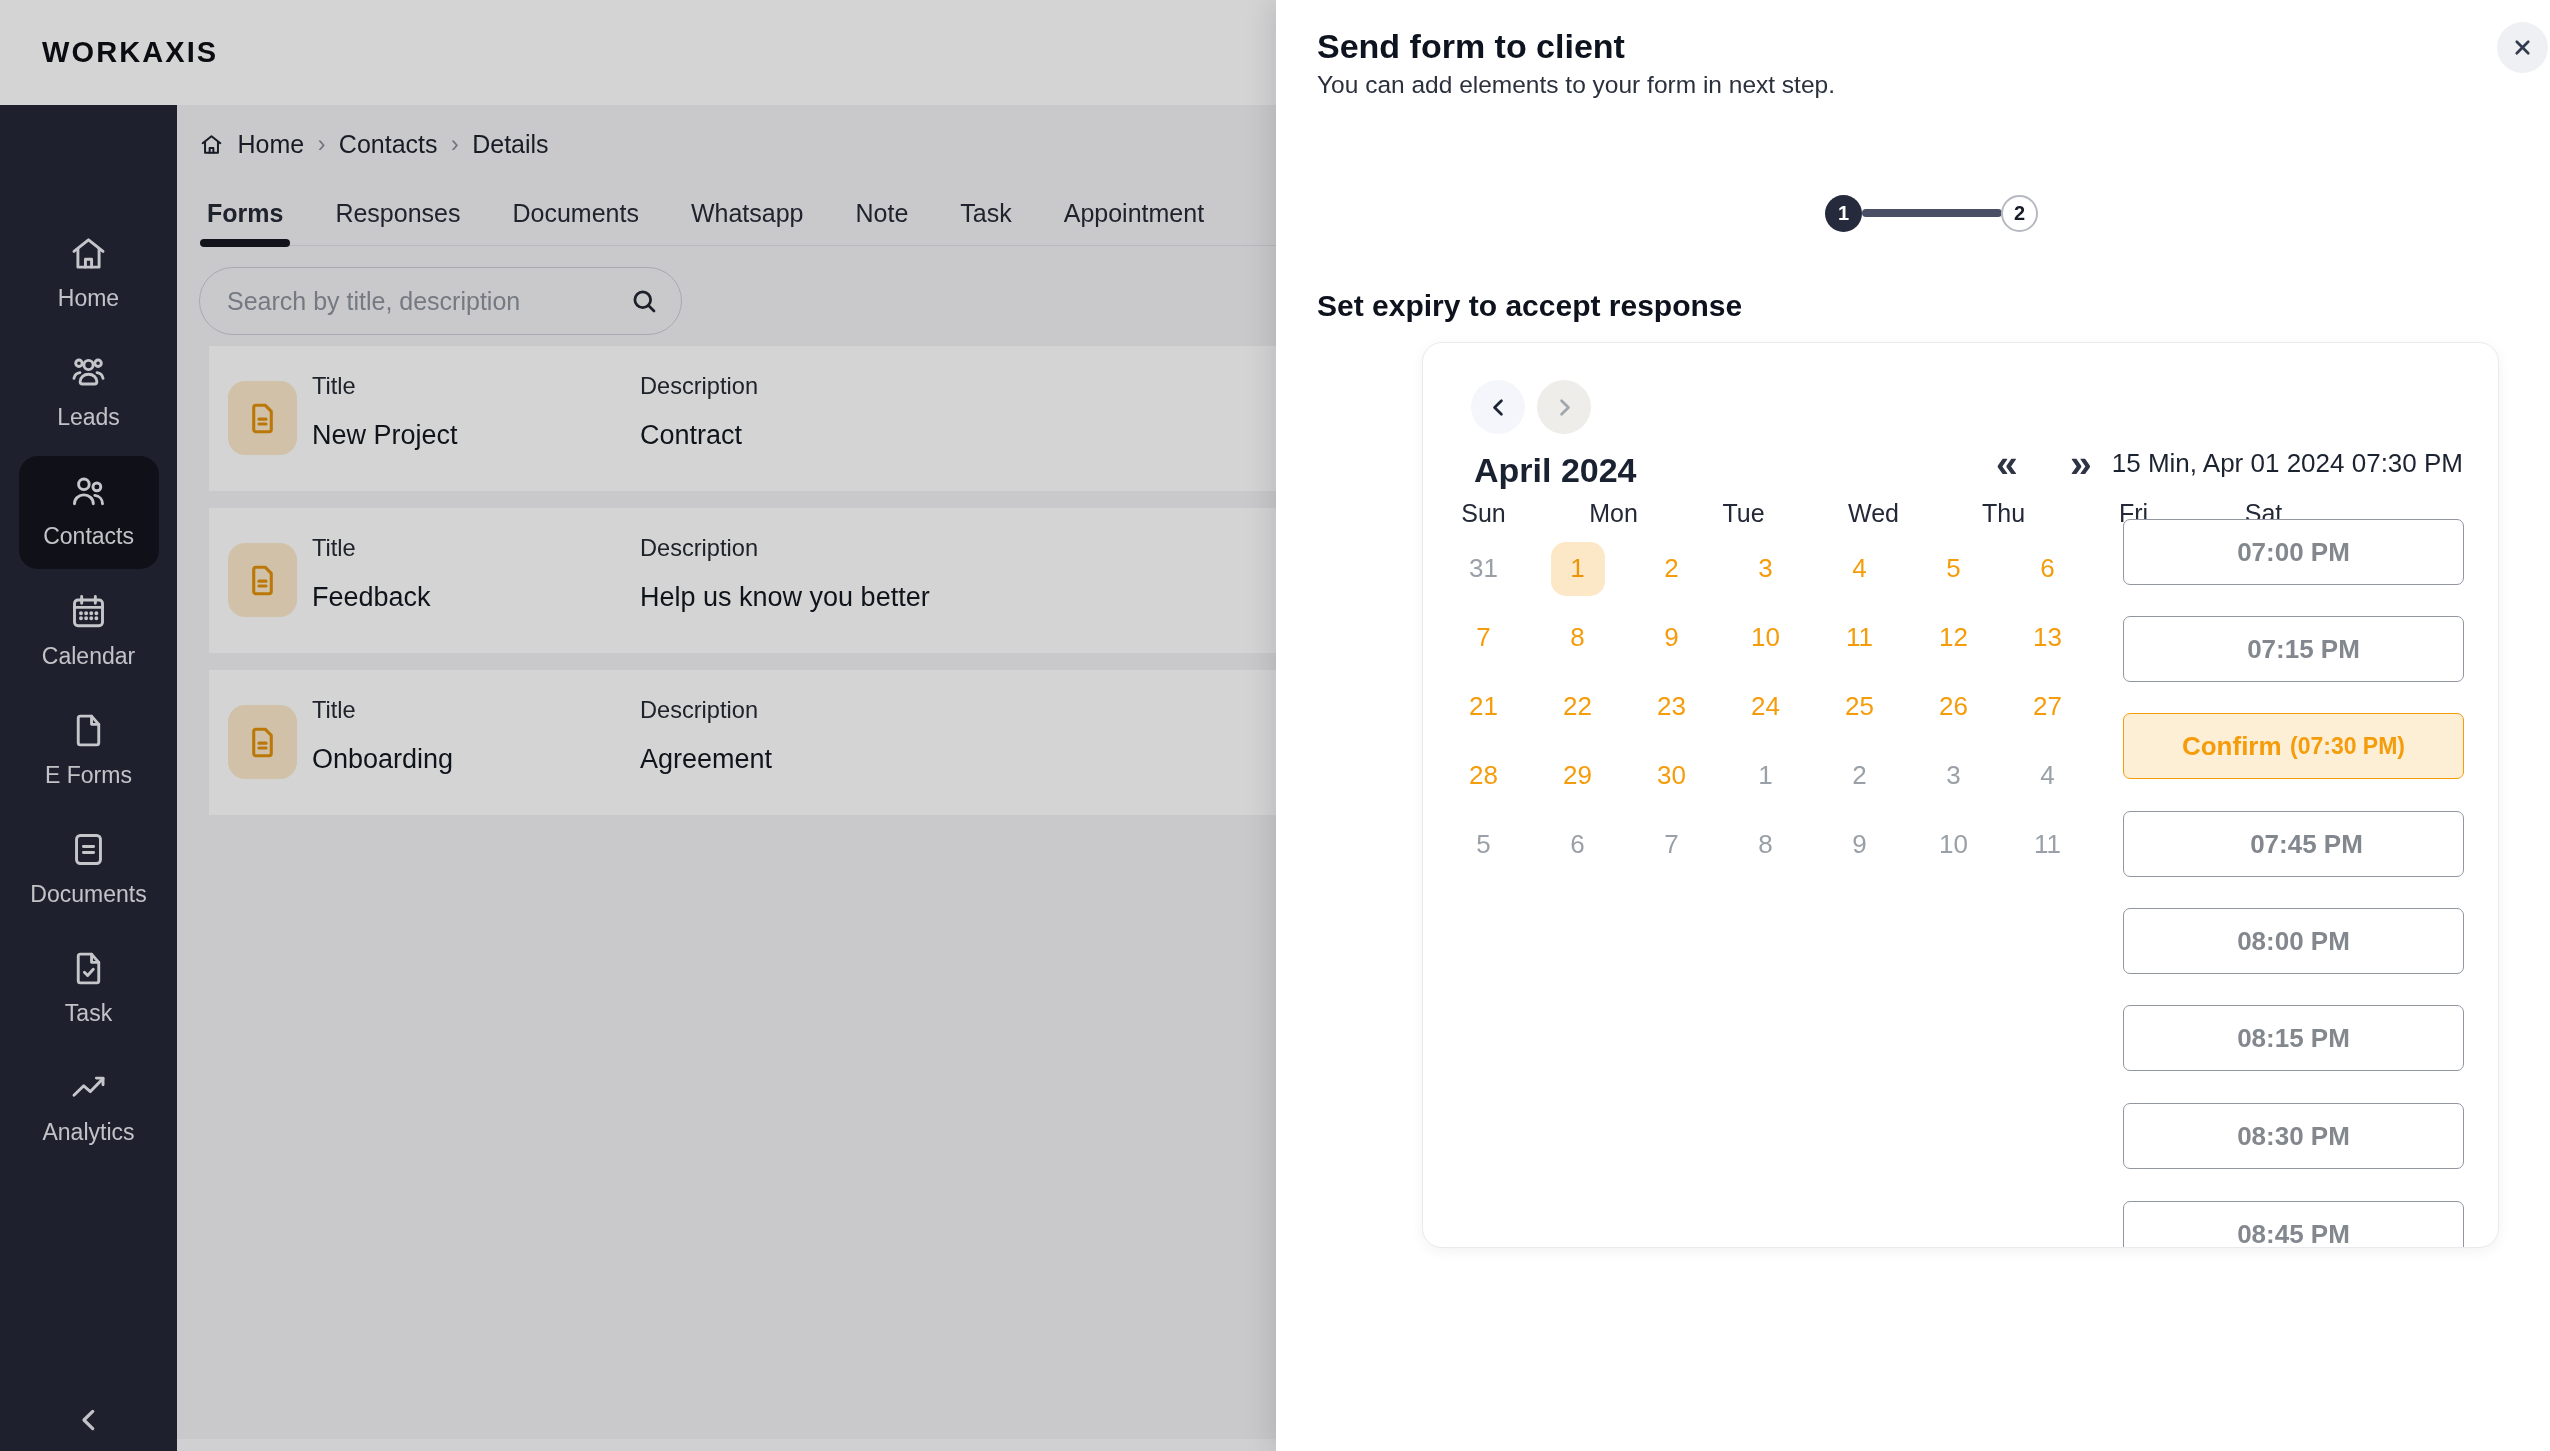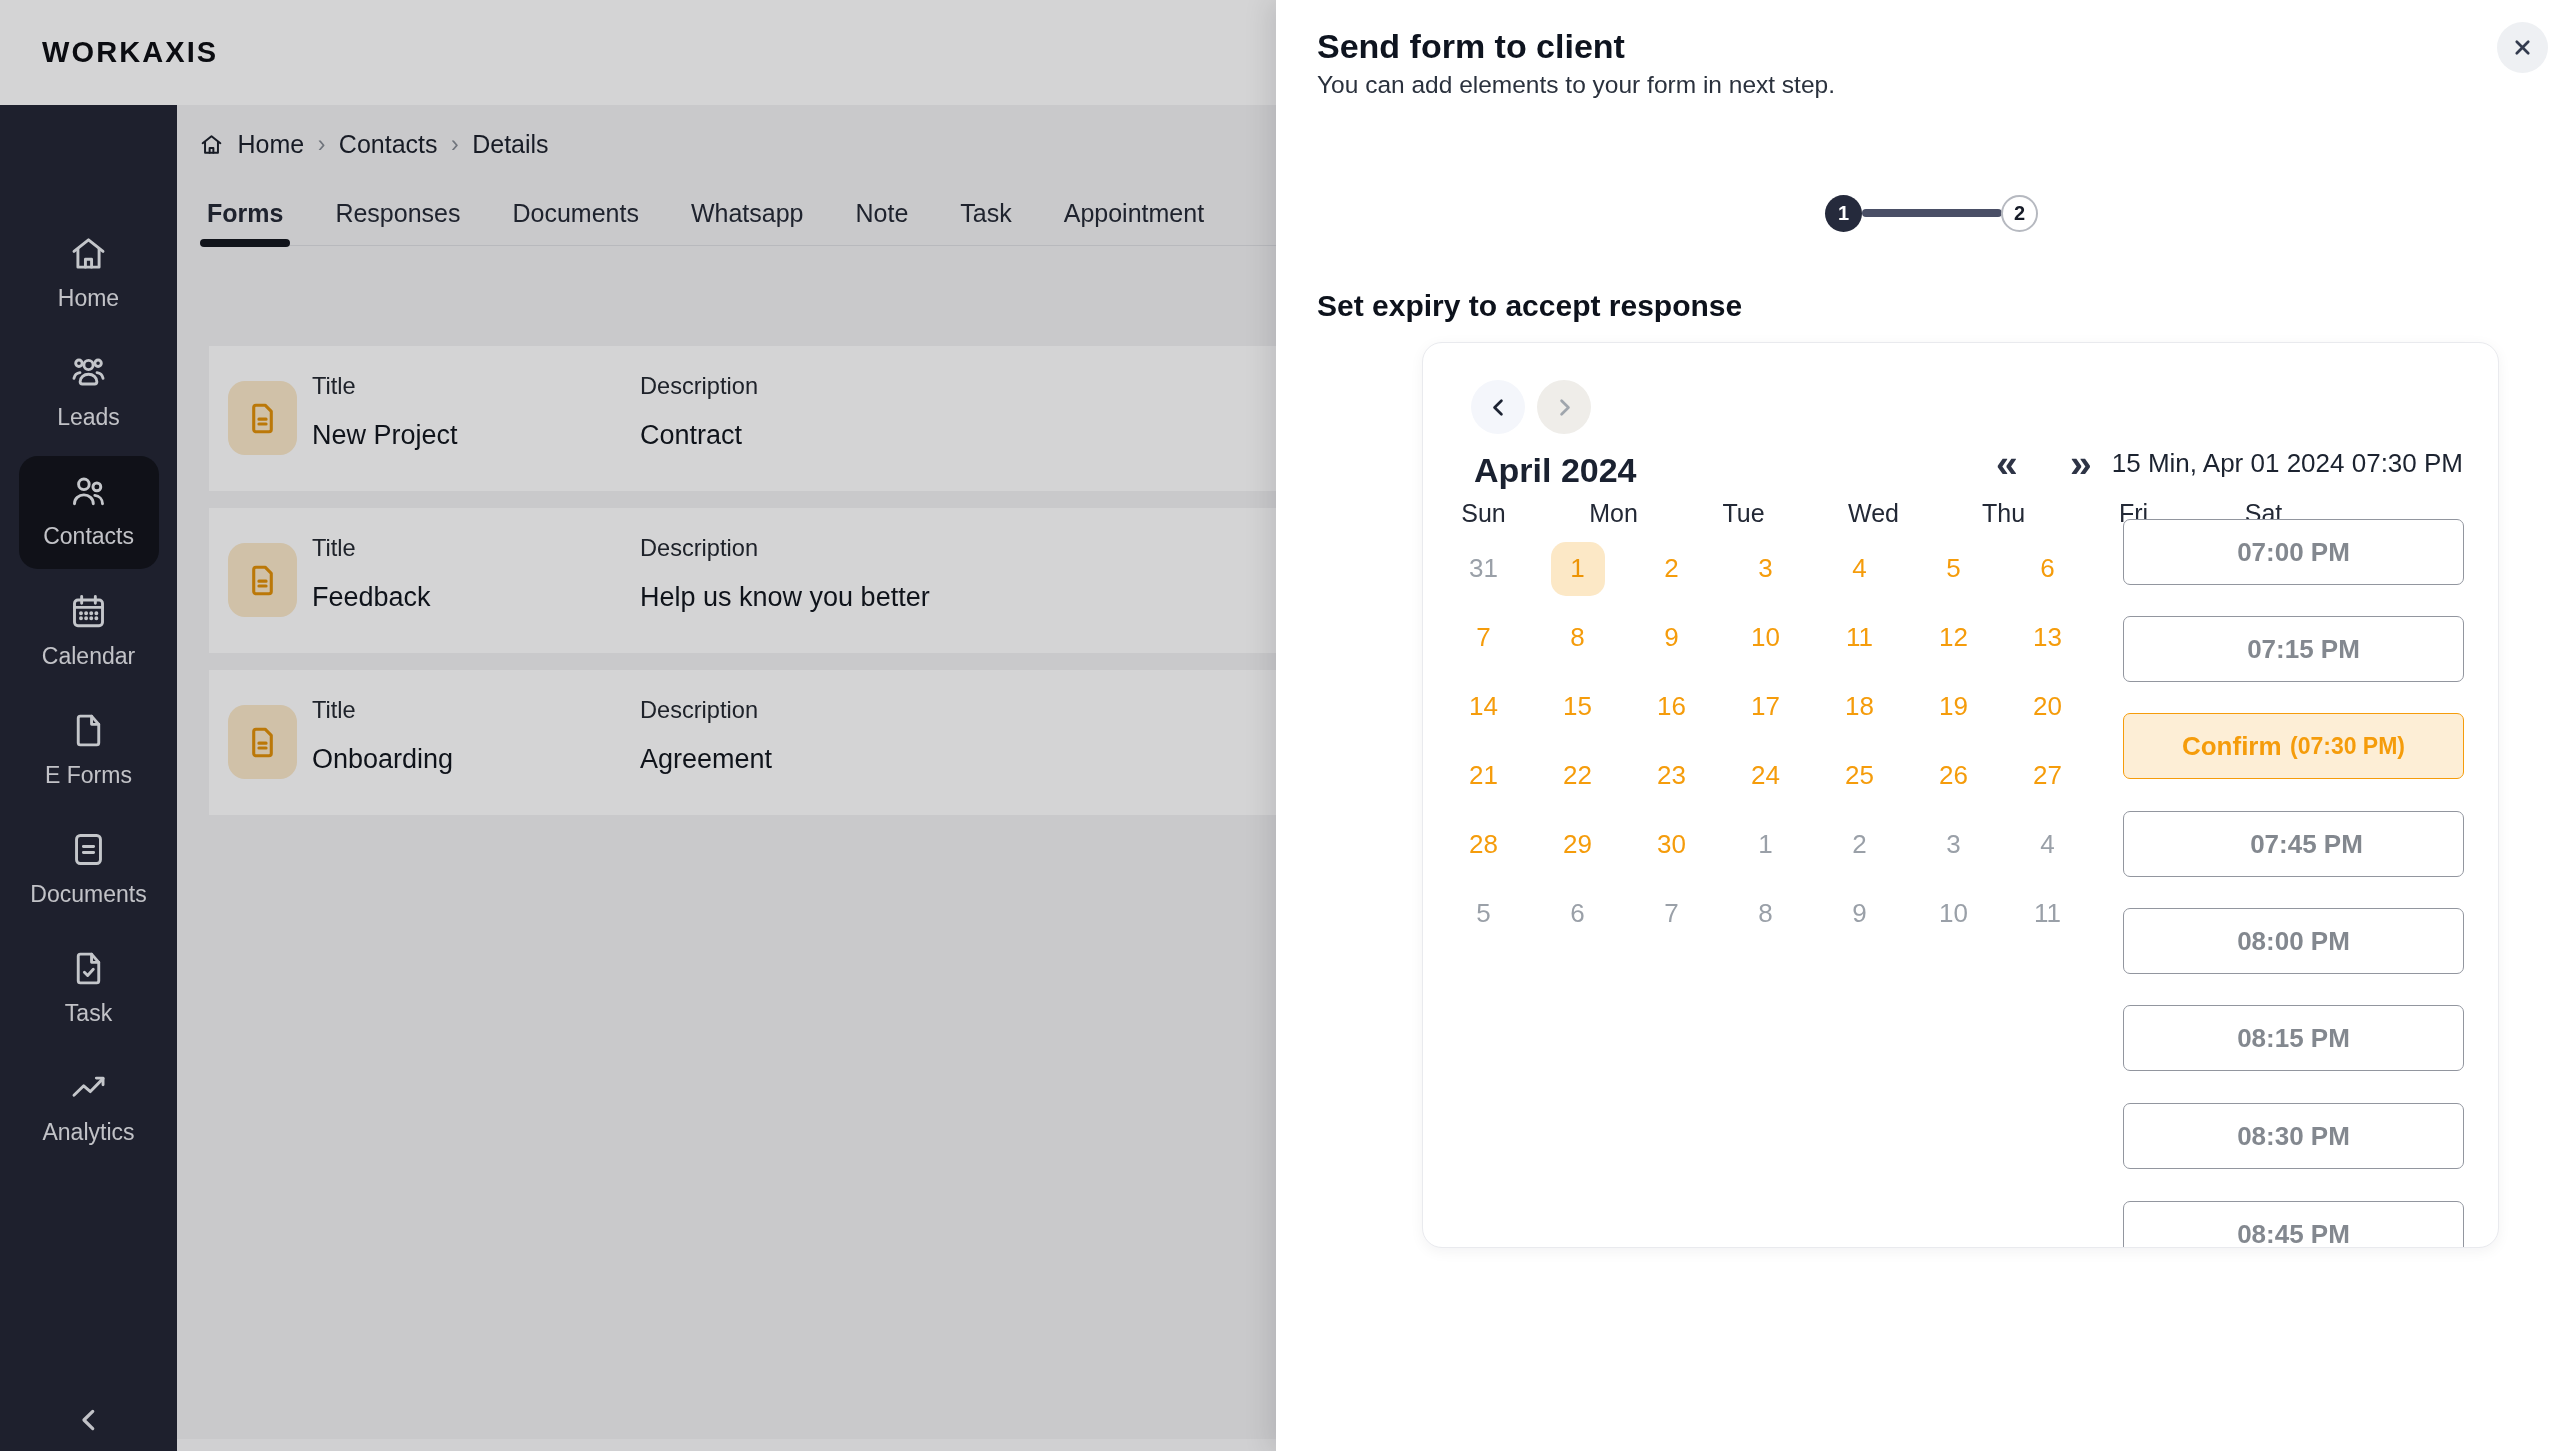--- a/index.html
+++ b/index.html
@@ -219,20 +219,29 @@
       </div>
     <div class="tabs" id="tabs">
         <span class="tab active">Forms</span>
         <span class="tab">Responses</span>
         <span class="tab">Documents</span>
         <span class="tab">Whatsapp</span>
         <span class="tab">Note</span>
         <span class="tab">Task</span>
         <span class="tab">Appointment</span>
       </div>
+    <div class="search">
+      <input placeholder="Search by title, description" style="">
+      <span class="s-ic">
+        <svg viewBox="0 0 24 24">
+            <circle cx="11" cy="11" r="6.3"></circle>
+            <path d="M15.6 15.6 20 20"></path>
+          </svg>
+      </span>
+    </div>
     <div id="rows">
         <div class="form-row" style="top: 241px;">
     <div class="tile">
             <svg viewBox="0 0 24 24">
               <path d="M13.6 3.8H8a1.4 1.4 0 0 0-1.4 1.4v13.6A1.4 1.4 0 0 0 8 20.2h8a1.4 1.4 0 0 0 1.4-1.4V7.6z"></path>
               <path d="M9.8 12.4h4.4M9.8 15.4h4.4"></path>
             </svg>
           </div>
     <div class="form-col c-title">
       <div class="form-lbl">Title</div>
@@ -366,43 +375,20 @@
               <span class="">10</span>
             </div>
             <div class="day-cell">
               <span class="">11</span>
             </div>
             <div class="day-cell">
               <span class="">12</span>
             </div>
             <div class="day-cell">
               <span class="">13</span>
-            </div>
-          </div>
-          <div class="week">
-            <div class="day-cell">
-              <span class="">14</span>
-            </div>
-            <div class="day-cell">
-              <span class="">15</span>
-            </div>
-            <div class="day-cell">
-              <span class="">16</span>
-            </div>
-            <div class="day-cell">
-              <span class="">17</span>
-            </div>
-            <div class="day-cell">
-              <span class="">18</span>
-            </div>
-            <div class="day-cell">
-              <span class="">19</span>
-            </div>
-            <div class="day-cell">
-              <span class="">20</span>
             </div>
           </div>
           <div class="week">
             <div class="day-cell">
               <span class="">21</span>
             </div>
             <div class="day-cell">
               <span class="">22</span>
             </div>
             <div class="day-cell">

